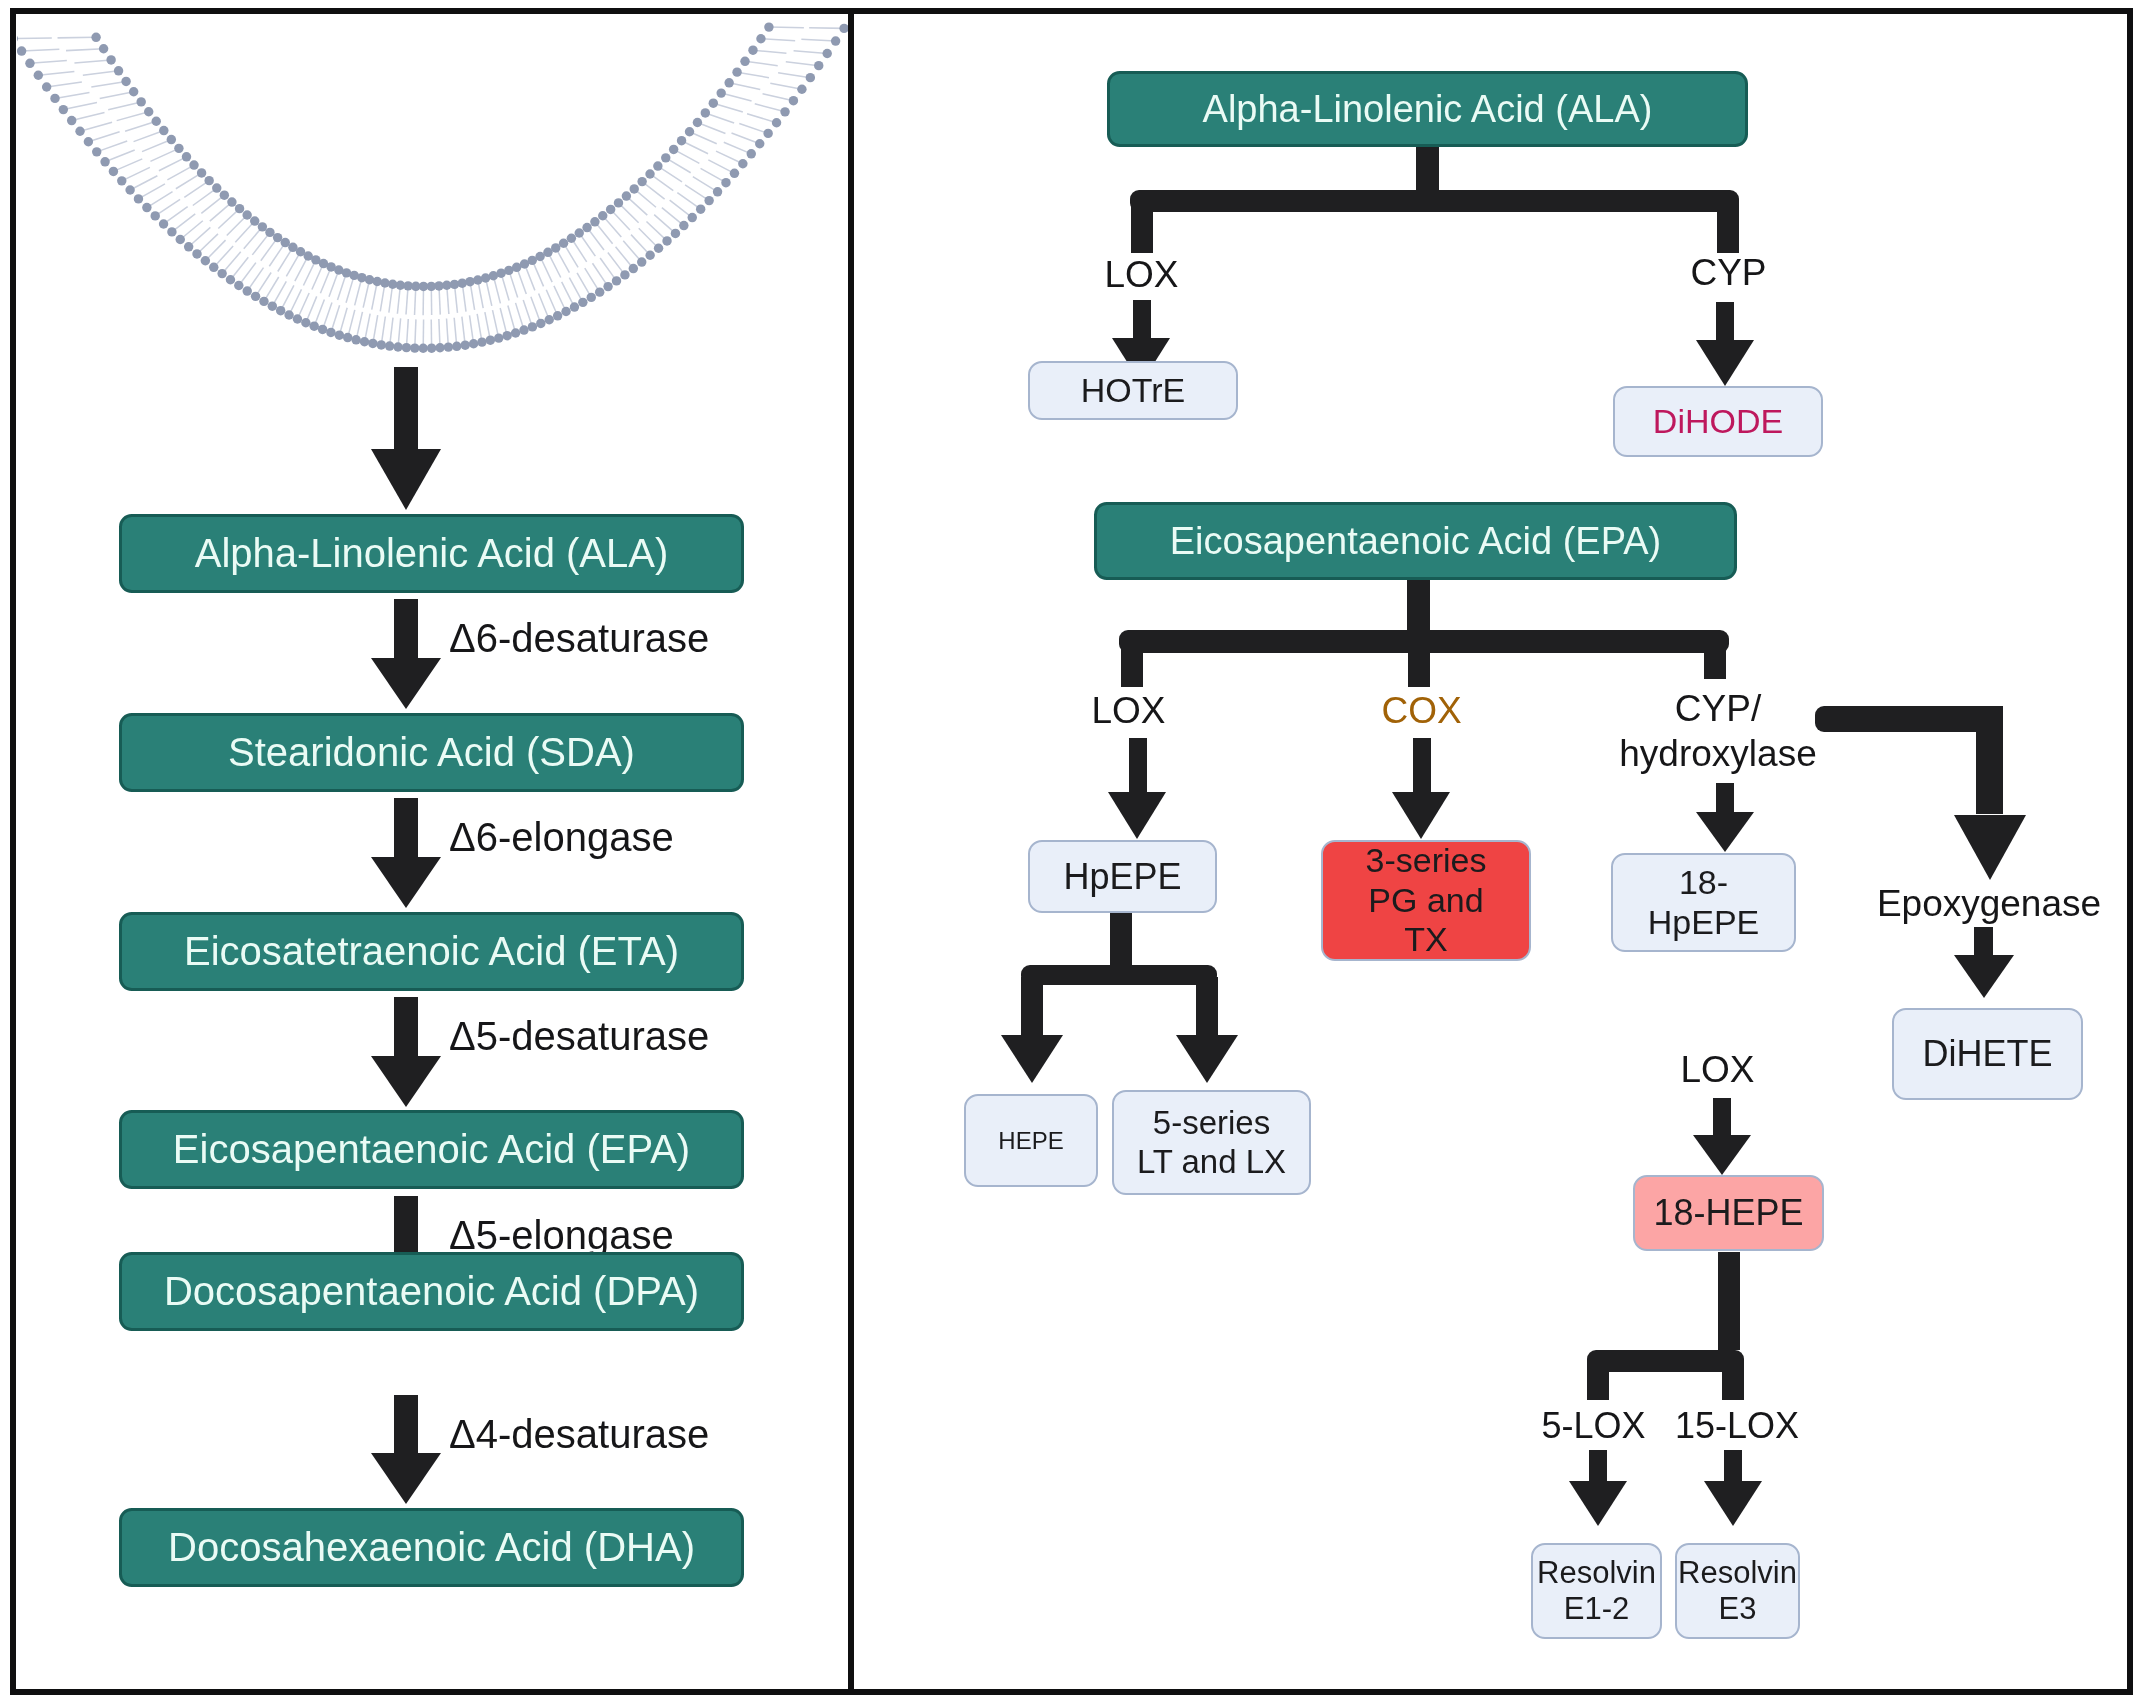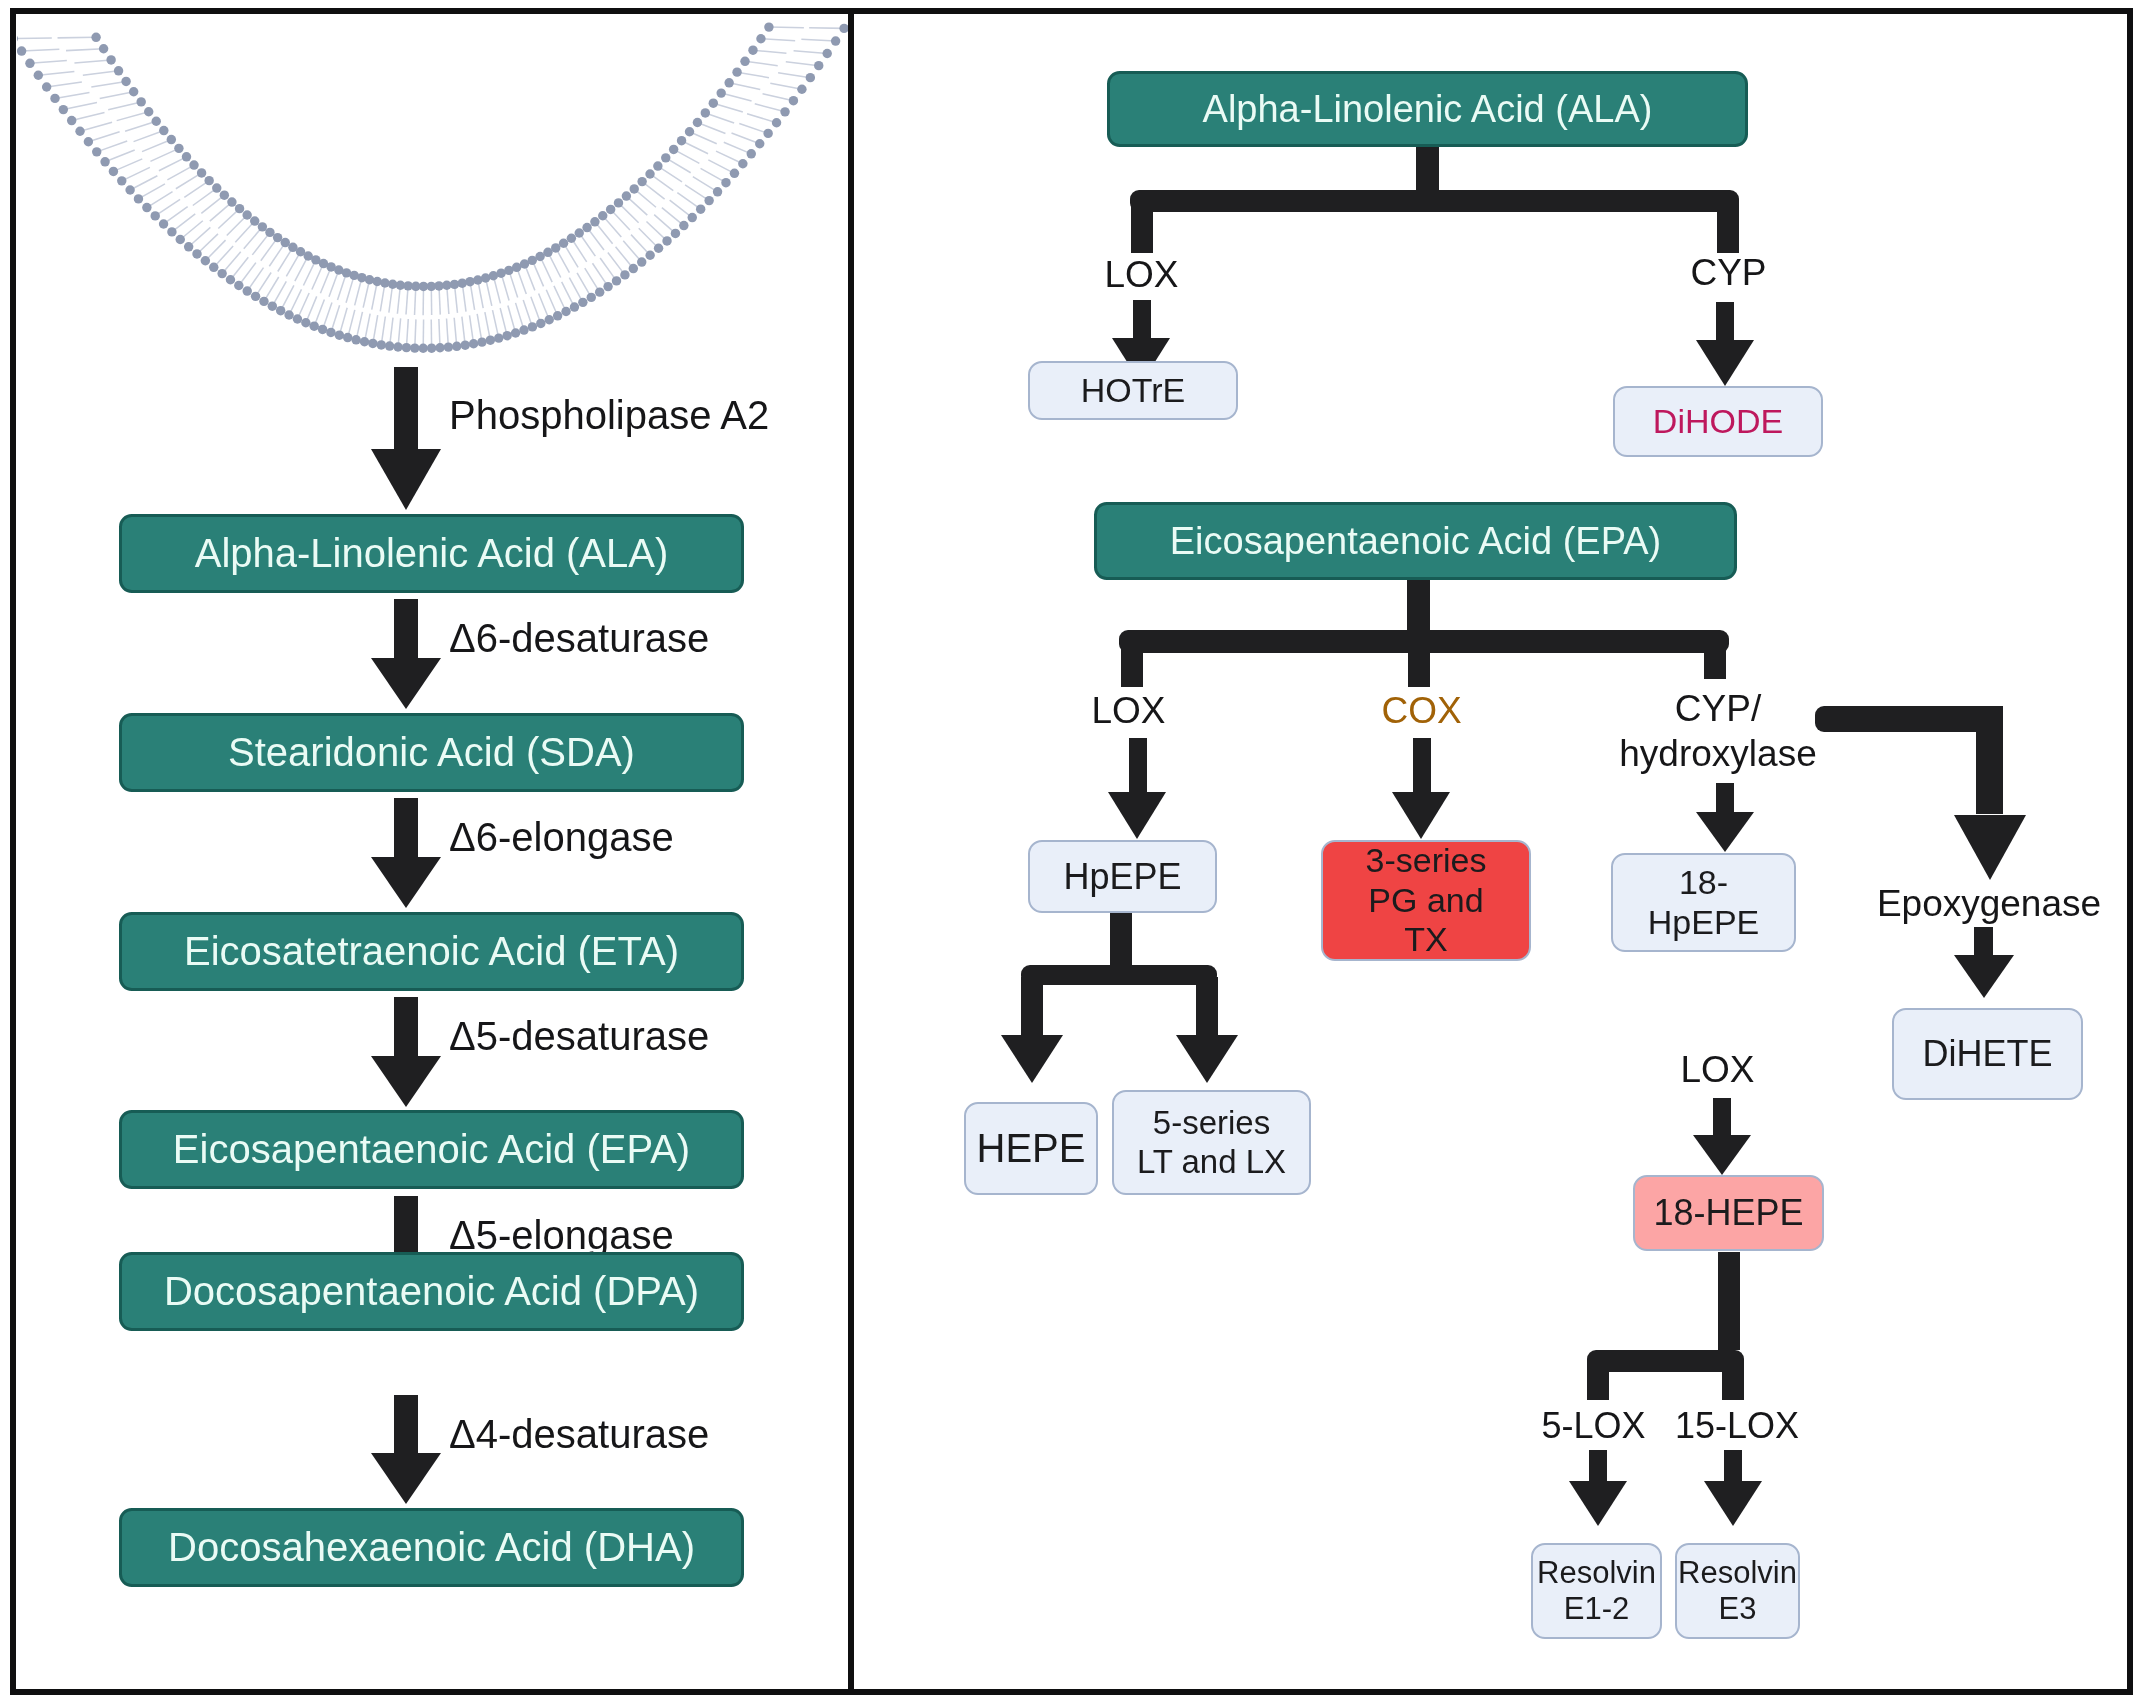--- a/index.html
+++ b/index.html
@@ -415,21 +415,20 @@
           <circle cx="1168.5" cy="95.7" r="7.4"></circle>
           <circle cx="1181.0" cy="78.2" r="7.4"></circle>
           <circle cx="1193.5" cy="60.3" r="7.4"></circle>
           <circle cx="1206.0" cy="42.0" r="7.4"></circle>
         </g>
       </svg>
   </div>
 
   <div class="ln" style="left: 394px; top: 367px; width: 24px; height: 83px; background: rgb(31, 31, 33);"></div>
   <div class="ah" style="left: 371px; top: 449px; border-width: 61px 35px 0px; border-top-color: rgb(31, 31, 33);"></div>
-  <div class="lbl" style="left: 449px; top: 390px; width: 357px; height: 51px; font-size: 40px; color: rgb(22, 22, 24);">Phospholipase A2</div>
 
   <div class="gbox" style="left: 119px; top: 514px; width: 625px; height: 79px; background: rgb(42, 128, 119); border-color: rgb(23, 92, 85); color: rgb(234, 251, 245);">Alpha-Linolenic Acid (ALA)</div>
 
   <div class="ln" style="left: 394px; top: 599px; width: 24px; height: 59px; background: rgb(31, 31, 33);"></div>
   <div class="ah" style="left: 371px; top: 658px; border-width: 51px 35px 0px; border-top-color: rgb(31, 31, 33);"></div>
   <div class="lbl" style="left: 449px; top: 613px; width: 357px; height: 51px; font-size: 40px; color: rgb(22, 22, 24);">Δ6-desaturase</div>
 
   <div class="gbox" style="left: 119px; top: 713px; width: 625px; height: 79px; background: rgb(42, 128, 119); border-color: rgb(23, 92, 85); color: rgb(234, 251, 245);">Stearidonic Acid (SDA)</div>
 
   <div class="ln" style="left: 394px; top: 798px; width: 24px; height: 59px; background: rgb(31, 31, 33);"></div>
@@ -508,21 +507,21 @@
   <div class="ln" style="left: 1974px; top: 927px; width: 19px; height: 28px; background: rgb(31, 31, 33);"></div>
   <div class="ah" style="left: 1954px; top: 955px; border-width: 43px 30px 0px; border-top-color: rgb(31, 31, 33);"></div>
   <div class="bbox" style="left: 1892px; top: 1008px; width: 191px; height: 92px; font-size: 36px; background: rgb(233, 239, 249); border-color: rgb(166, 181, 206); color: rgb(27, 27, 29);">DiHETE</div>
 
   <div class="ln" style="left: 1110px; top: 912px; width: 21.7px; height: 54px; background: rgb(31, 31, 33);"></div>
   <div class="ln rd" style="left: 1021px; top: 965px; width: 196px; height: 20.4px; background: rgb(31, 31, 33);"></div>
   <div class="ln" style="left: 1021px; top: 977px; width: 21.7px; height: 59px; background: rgb(31, 31, 33);"></div>
   <div class="ah" style="left: 1001px; top: 1035px; border-width: 48px 31px 0px; border-top-color: rgb(31, 31, 33);"></div>
   <div class="ln" style="left: 1196px; top: 977px; width: 21.7px; height: 59px; background: rgb(31, 31, 33);"></div>
   <div class="ah" style="left: 1176px; top: 1035px; border-width: 48px 31px 0px; border-top-color: rgb(31, 31, 33);"></div>
-  <div class="bbox" style="left: 964px; top: 1094px; width: 134px; height: 93px; font-size: 40px; background: rgb(233, 239, 249); border-color: rgb(166, 181, 206); color: rgb(27, 27, 29); margin-top: 8px;">HEPE</div>
+  <div class="bbox" style="left: 964px; top: 1094px; width: 134px; height: 93px; font-size: 24px; background: rgb(233, 239, 249); border-color: rgb(166, 181, 206); color: rgb(27, 27, 29);">HEPE</div>
   <div class="bbox" style="left: 1112px; top: 1090px; width: 199px; height: 105px; font-size: 33px; background: rgb(233, 239, 249); border-color: rgb(166, 181, 206); color: rgb(27, 27, 29);">5-series
 LT and LX</div>
 
   <div class="lbl c" style="left: 1654px; top: 1049px; width: 127px; height: 42px; color: rgb(22, 22, 24);">LOX</div>
   <div class="ln" style="left: 1713px; top: 1098px; width: 18px; height: 37px; background: rgb(31, 31, 33);"></div>
   <div class="ah" style="left: 1693px; top: 1135px; border-width: 40px 29px 0px; border-top-color: rgb(31, 31, 33);"></div>
   <div class="bbox" style="left: 1633px; top: 1175px; width: 191px; height: 76px; font-size: 36px; background: #fca5a5; border-color: rgb(166, 181, 206); color: rgb(27, 27, 29);">18-HEPE</div>
 
   <div class="ln" style="left: 1718px; top: 1252px; width: 21.7px; height: 98px; background: rgb(31, 31, 33);"></div>
   <div class="ln rd" style="left: 1587px; top: 1350px; width: 157px; height: 21.7px; background: rgb(31, 31, 33);"></div>

